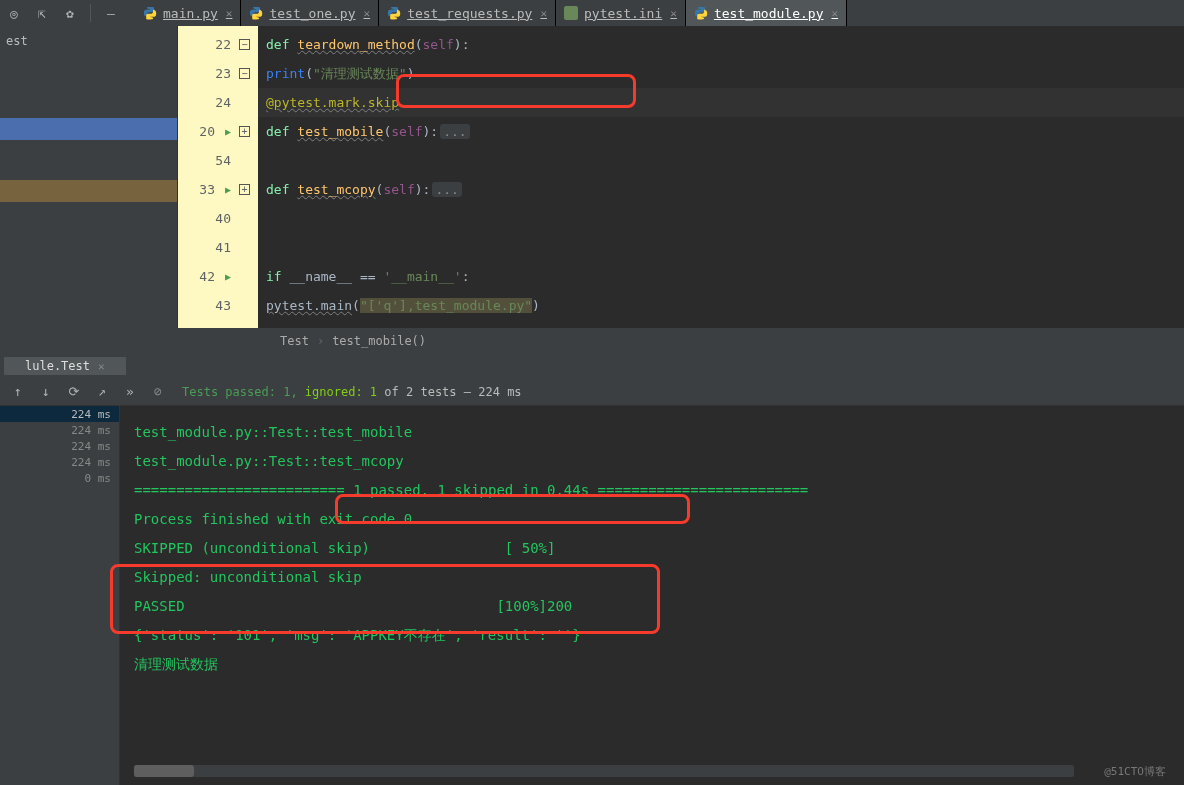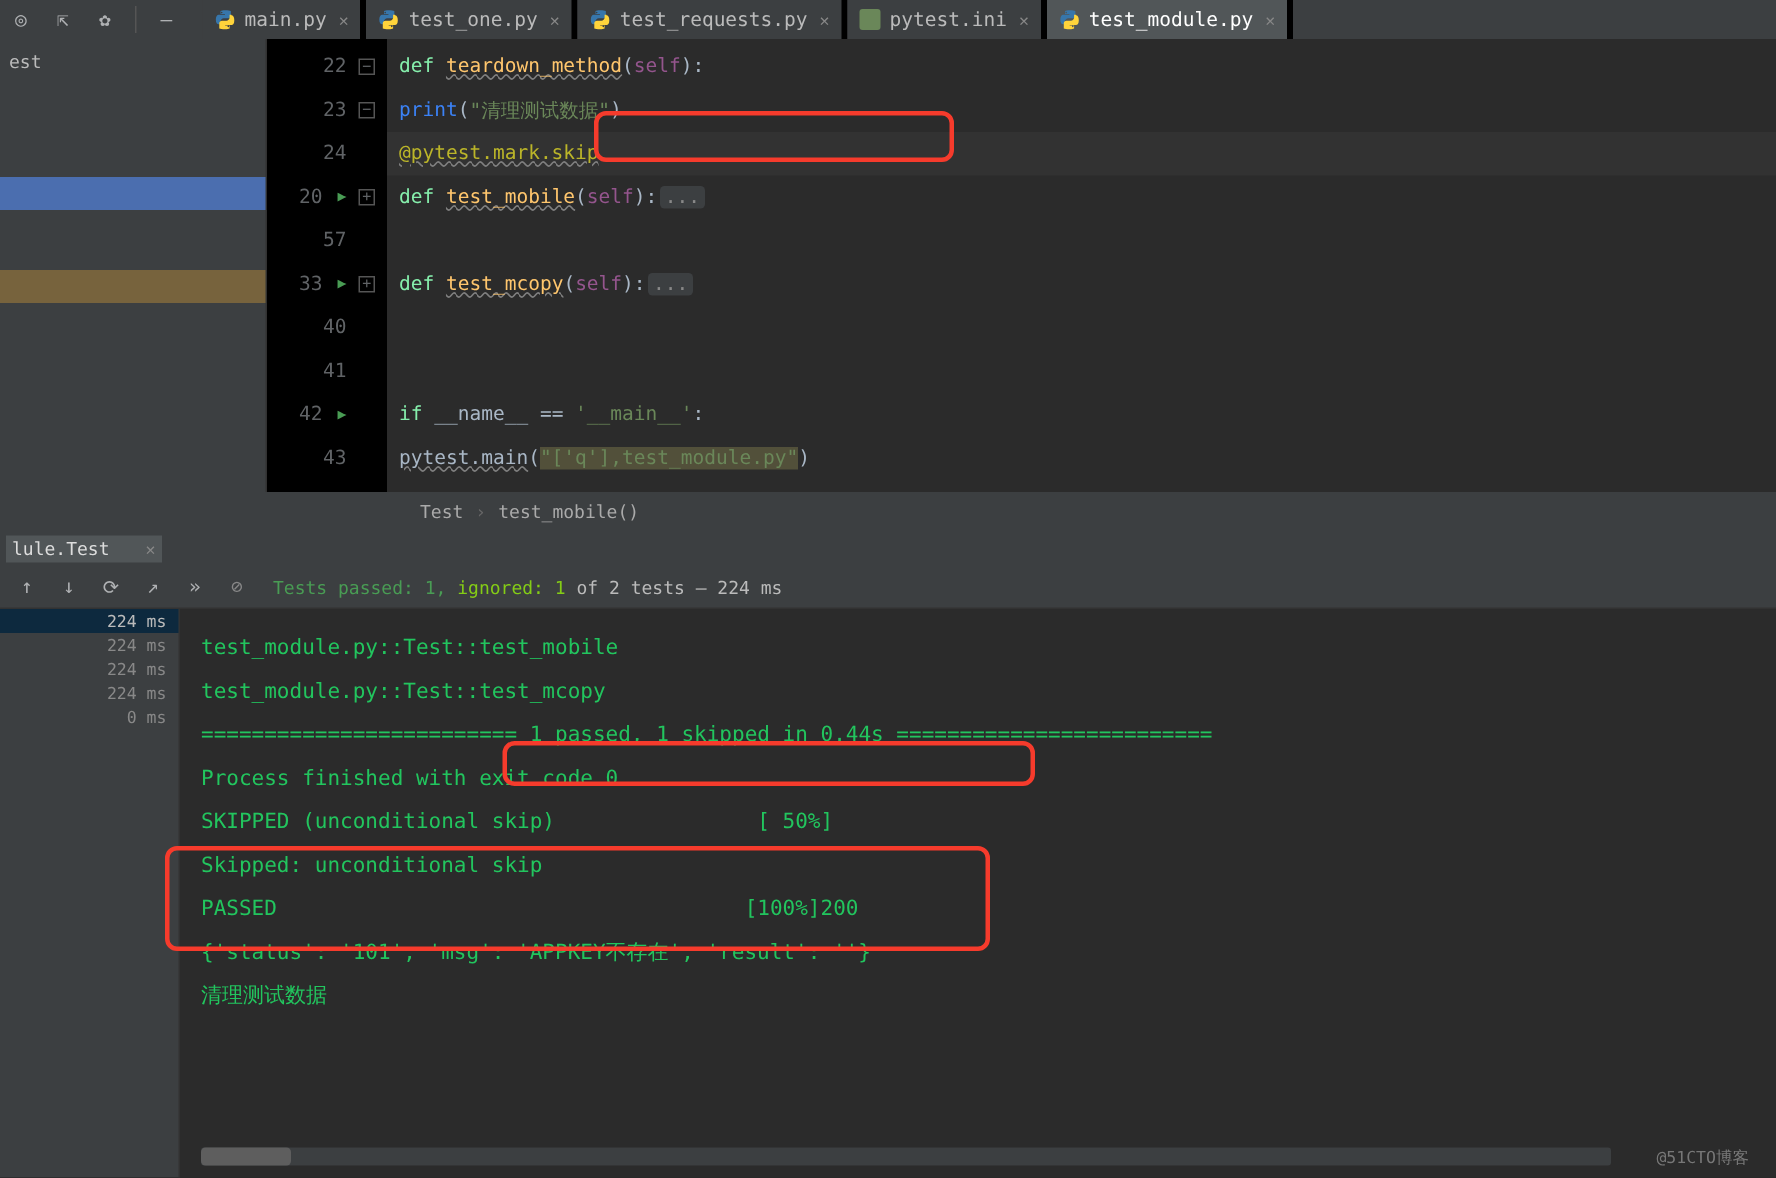--- a/index.html
+++ b/index.html
@@ -1,49 +1,49 @@
 <!DOCTYPE html>
 <html><head>
 <meta charset="utf-8">
 <style>
   * { margin:0; padding:0; box-sizing:border-box; font-family: "Consolas","Monaco","DejaVu Sans Mono",monospace; }
   body { background:#2b2b2b; color:#a9b7c6; font-size:13px; width:1184px; height:785px; overflow:hidden; position:relative; }
   .toolbar   { height:26px; background:#3c3f41; display:flex; align-items:center; }
   .toolbar .icon { width:20px; height:20px; margin:0 4px; color:#afb1b3; display:flex; align-items:center; justify-content:center; }
   .toolbar .sep  { width:1px; height:18px; background:#555; margin:0 6px;}
   .tabs { flex:1; display:flex; align-items:stretch; margin-left:10px; height:26px; }
-  .tab  { display:flex; align-items:center; padding:0 8px; color:#bbb; border-right:4px solid #000000; background:#3c3f41;}
+  .tab  { display:flex; align-items:center; padding:0 8px; color:#bbb; border-right:1px solid #000000; background:#3c3f41;text-decoration:underline;}
   .tab.active { background:#515658; color:#fff;}
   .tab .pyicon { width:14px; height:14px; margin-right:6px; }
   .tab .ini    { width:14px; height:14px; margin-right:6px; background:#6a8759; border-radius:2px;}
   .tab .close  { margin-left:8px; color:#888; font-size:11px;}
   .layout { display:flex; height:302px; }
   .sidebar { width:178px; background:#3c3f41; border-right:1px solid #323232; position:relative;}
   .sidebar .node { height:22px; background:#4b6eaf; margin-top:92px;}
   .sidebar .node2{ height:22px; background:#9e7b3a; margin-top:40px; opacity:.6;}
   .sidebar .hdr  { position:absolute; top:8px; left:6px; color:#bbb; font-size:12px;}
   .editor { flex:1; display:flex; background:#2b2b2b; position:relative; overflow:hidden;}
-  .gutter { width:80px; background:#000000; padding-top:4px;}
+  .gutter { width:80px; background:#fef9c3; padding-top:4px;}
   .gut-row { height:29px; display:flex; align-items:center; justify-content:flex-end; padding-right:8px; color:#606366; position:relative;}
   .gut-row .ln { width:26px; text-align:right; }
   .gut-row .run{ color:#499c54; font-size:10px; margin-left:10px;}
   .gut-row .fold{ color:#606366; margin-left:8px; font-size:10px; display:inline-block; border:1px solid #555;width:11px;height:11px;line-height:9px;text-align:center;}
   .code  { flex:1; padding-top:4px;}
   .code-row { height:29px; display:flex; align-items:center; white-space:pre; padding-left:8px;}
   .code-row.hl { background:#323232; }
   .tk-kw {color:#86efac;} .tk-fn{color:#ffc66d;} .tk-self{color:#94558d;}
   .tk-builtin{color:#3b82f6;} .tk-str{color:#6a8759;} .tk-dec{color:#bbb529; text-decoration: underline wavy #808080 1px;}
   .tk-underl{ text-decoration: underline wavy #808080 1px;}
   .tk-dots{background:#3c3f41;color:#888;padding:0 3px;border-radius:3px;margin-left:2px;}
   .redbox{border:3px solid #f63b2c;border-radius:8px;position:absolute;pointer-events:none;}
   .breadcrumb{ height:26px; background:#3c3f41; display:flex;align-items:center; padding-left:280px; color:#aaa; font-size:12px;}
   .breadcrumb .sep2{margin:0 8px;color:#666;}
   
   .tool-tabs{height:24px;background:#3c3f41;display:flex;align-items:center;padding-left:4px;}
-  .tool-tab {background:#515658;color:#ddd;padding:2px 4px;font-size:12px;display:flex;align-items:center;gap:16px;}
+  .tool-tab {background:#515658;color:#ddd;padding:2px 21px;font-size:12px;display:flex;align-items:center;}
   .tool-tab .close{margin-left:8px;color:#888;font-size:11px;}
   .runner-bar{height:28px;background:#3c3f41;display:flex;align-items:center;padding-left:4px;border-bottom:1px solid #323232;}
   .runner-bar .ricon{width:20px;height:20px;margin:0 4px;color:#afb1b3;display:flex;align-items:center;justify-content:center;}
   .runner-bar .status{margin-left:10px;color:#bbb;font-size:12px;}
   .runner-bar .status .pass{color:#499c54;}
   .runner-bar .status .ign{color:#84cc16;}
   .runner-body{display:flex;height:379px;position:relative;}
   .tree{width:120px;background:#3c3f41;border-right:1px solid #323232;}
   .tree-row{height:16px;display:flex;justify-content:flex-end;align-items:center;padding-right:8px;color:#888;font-size:11px;}
   .tree-row.sel{background:#0d293e;color:#bbb;}
@@ -127,21 +127,21 @@
       <div class="gut-row hl">
           <span class="ln">24</span>
           <span style="width:11px;margin-left:8px"></span>
         </div>
       <div class="gut-row">
           <span class="ln">20</span>
           <span class="run">▶</span>
           <span class="fold">+</span>
         </div>
       <div class="gut-row">
-          <span class="ln">57</span>
+          <span class="ln">54</span>
           <span style="width:11px;margin-left:8px"></span>
         </div>
       <div class="gut-row">
           <span class="ln">33</span>
           <span class="run">▶</span>
           <span class="fold">+</span>
         </div>
       <div class="gut-row">
           <span class="ln">40</span>
           <span style="width:11px;margin-left:8px"></span>

